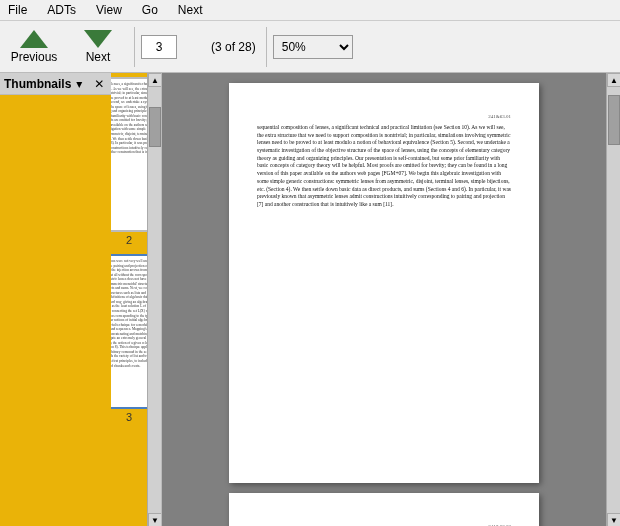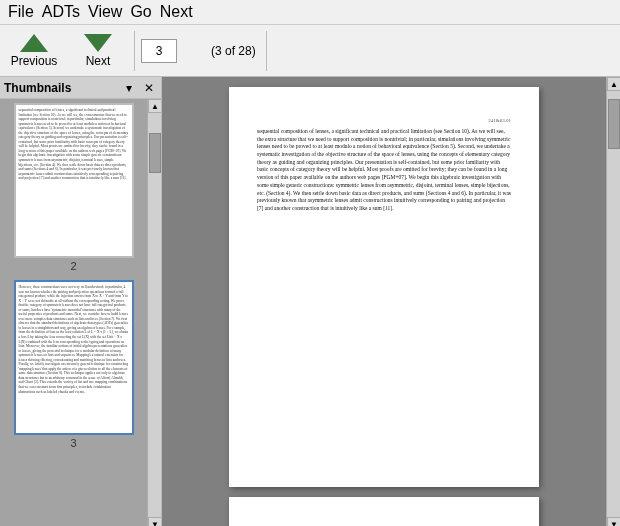--- a/index.html
+++ b/index.html
@@ -4,21 +4,22 @@
   <style>
     * { margin: 0; padding: 0; box-sizing: border-box; }
     body { font-family: Arial, sans-serif; font-size: 12px; background: #f0f0f0; width: 620px; height: 526px; overflow: hidden; }
 
     
     #menubar {
       background: #f0f0f0;
       border-bottom: 1px solid #ccc;
       padding: 2px 4px;
       display: flex;
-      font-size: 16px;
+      gap: 12px;
+      font-size: 12px;
     }
     .menu-item {
       cursor: pointer;
       padding: 1px 4px;
     }
 
     
     #toolbar {
       background: #f0f0f0;
       border-bottom: 1px solid #bbb;
@@ -86,24 +87,24 @@
     
     #main-area {
       display: flex;
       height: calc(526px - 20px - 52px);
     }
 
     
     #sidebar {
       width: 162px;
       min-width: 162px;
-      background: #a3a3a3;
+      background: #eab308;
       border-right: 1px solid #bbb;
       display: flex;
-      flex-direction: column;
+      flex-direction: row;
       overflow: hidden;
     }
     #sidebar-header {
       background: #d0d0d0;
       border-bottom: 1px solid #bbb;
       display: flex;
       align-items: center;
       justify-content: space-between;
       padding: 2px 4px;
       height: 22px;
@@ -249,20 +250,31 @@
     <span>Previous</span>
   </button>
   <button class="toolbar-btn">
     <div class="arrow-down"></div>
     <span>Next</span>
   </button>
   <div class="toolbar-sep"></div>
   <input class="page-input" type="text" value="3" style="">
   <span class="page-info">(3 of 28)</span>
   <div class="toolbar-sep"></div>
+  <select class="zoom-select">
+    <option>50%</option>
+    <option>25%</option>
+    <option>33%</option>
+    <option>67%</option>
+    <option>75%</option>
+    <option>100%</option>
+    <option>125%</option>
+    <option>150%</option>
+    <option>200%</option>
+  </select>
 </div>
 
 <div id="main-area">
 
   <div id="sidebar">
     <div id="sidebar-header">
       <span class="sidebar-title">Thumbnails</span>
       <div class="sidebar-header-icons">
         <span class="sidebar-icon">▾</span>
         <span class="sidebar-icon">✕</span>

